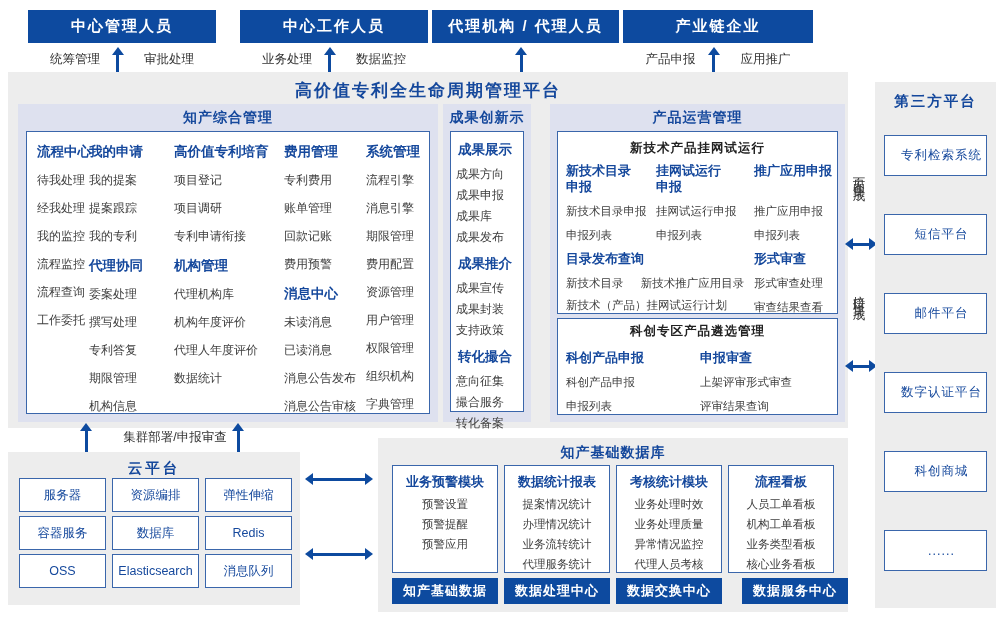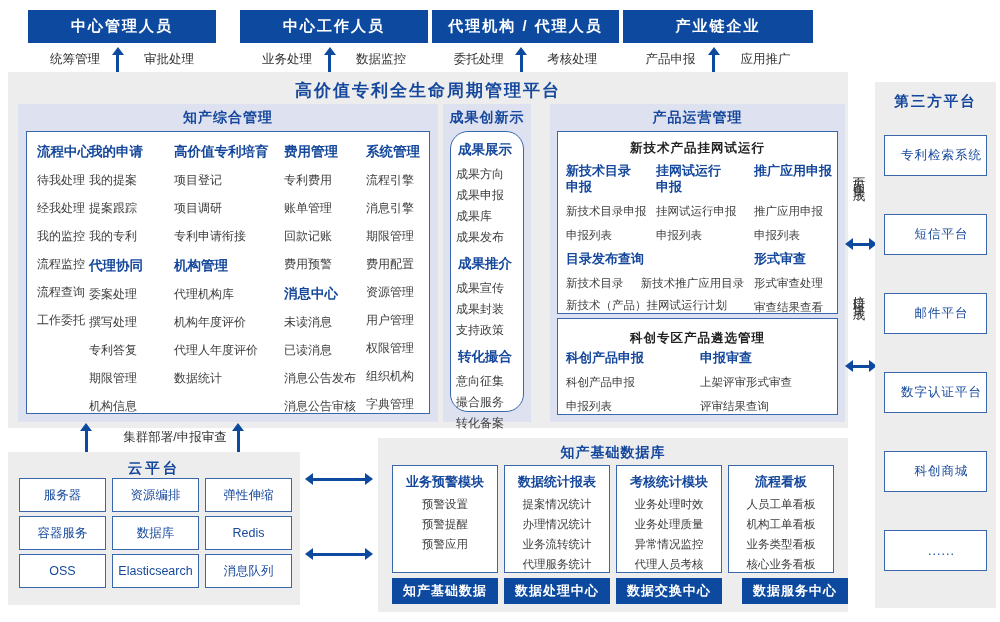--- a/index.html
+++ b/index.html
@@ -41,21 +41,21 @@
   .panel-title{line-height:27px;text-align:center;font-size:14px;font-weight:bold;color:var(--navy);letter-spacing:1px;}
   .panel-body{position:absolute;left:8px;right:8px;top:27px;bottom:8px;background:#fff;border:1.5px solid var(--border);}
 
   
   .ip-col{position:absolute;top:11px;}
   .li-header{font-size:13.5px;font-weight:bold;color:var(--navy);margin-bottom:11px;white-space:nowrap;}
   .li-header:not(:first-child){margin-top:12px;}
   .li-item{font-size:12px;color:var(--txt);margin-bottom:11px;white-space:nowrap;}
 
   
-  .ach-body{left:7px;right:7px;top:27px;bottom:10px;padding:9px 0 4px 5px;border-radius:18px;}
+  .ach-body{left:7px;right:7px;top:27px;bottom:10px;padding:9px 0 4px 5px;}
   .ach-body .li-header{margin-bottom:7px;padding-left:2px;}
   .ach-body .li-header:not(:first-child){margin-top:9px;}
   .ach-body .li-item{margin-bottom:4px;}
 
   
   .pbox{position:absolute;background:#fff;border:1.5px solid var(--border);}
   .sec-title{text-align:center;font-size:12.5px;font-weight:bold;color:#222;margin-top:8px;letter-spacing:1px;}
   .pgrp{position:absolute;}
   .pgrp .li-header{font-size:13px;line-height:16px;margin-bottom:9px;white-space:normal;}
   .pgrp .li-item{font-size:11.5px;margin-bottom:9px;}
@@ -110,24 +110,20 @@
   <div class="actor-labels">
     <span>业务处理</span>
     <span>数据监控</span>
   </div>
   <div class="v-arrow">
       <span class="shaft"></span>
     </div>
 </div>
 <div class="actor" style="left:432px;width:187px;">
   <div class="actor-header">代理机构 / 代理人员</div>
-  <div class="actor-labels">
-    <span>委托处理</span>
-    <span>考核处理</span>
-  </div>
   <div class="v-arrow">
       <span class="shaft"></span>
     </div>
 </div>
 <div class="actor" style="left:623px;width:190px;">
   <div class="actor-header">产业链企业</div>
   <div class="actor-labels">
     <span>产品申报</span>
     <span>应用推广</span>
   </div>
@@ -249,21 +245,21 @@
       <div class="pg-line">新技术（产品）挂网试运行计划</div>
     </div>
     <div class="pgrp" style="left:196px;top:119px;width:84px;">
         <div class="li-header">形式审查</div>
         <div class="li-item">形式审查处理</div>
         <div class="li-item">审查结果查看</div>
       </div>
   </div>
 
   <div class="pbox" style="left:7px;top:214px;width:281px;height:97px;">
-    <div class="sec-title" style="margin-top:11px;">科创专区产品遴选管理</div>
+    <div class="sec-title" style="margin-top:4px;">科创专区产品遴选管理</div>
     <div class="pgrp" style="left:8px;top:31px;width:130px;">
         <div class="li-header">科创产品申报</div>
         <div class="li-item">科创产品申报</div>
         <div class="li-item">申报列表</div>
       </div>
     <div class="pgrp" style="left:142px;top:31px;width:134px;">
         <div class="li-header">申报审查</div>
         <div class="li-item">上架评审形式审查</div>
         <div class="li-item">评审结果查询</div>
       </div>

